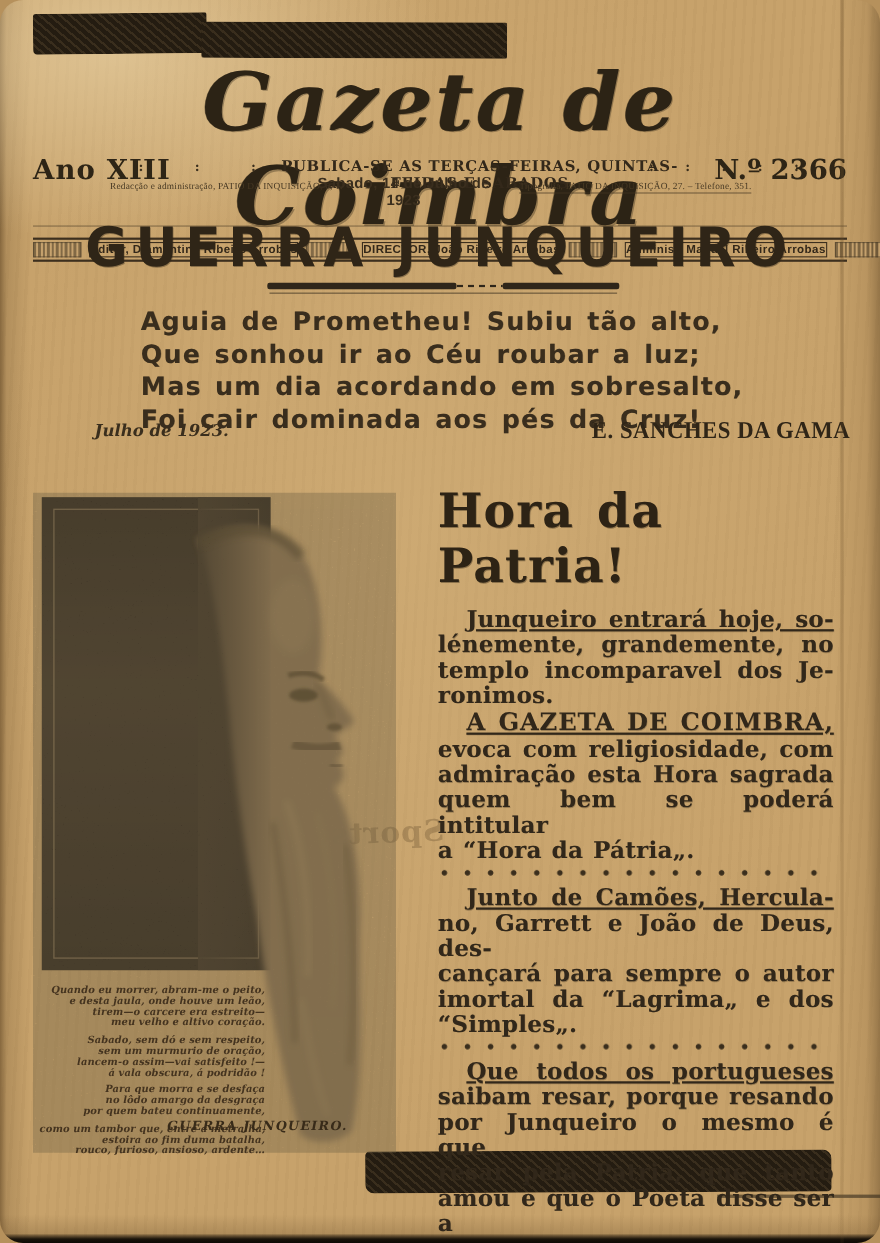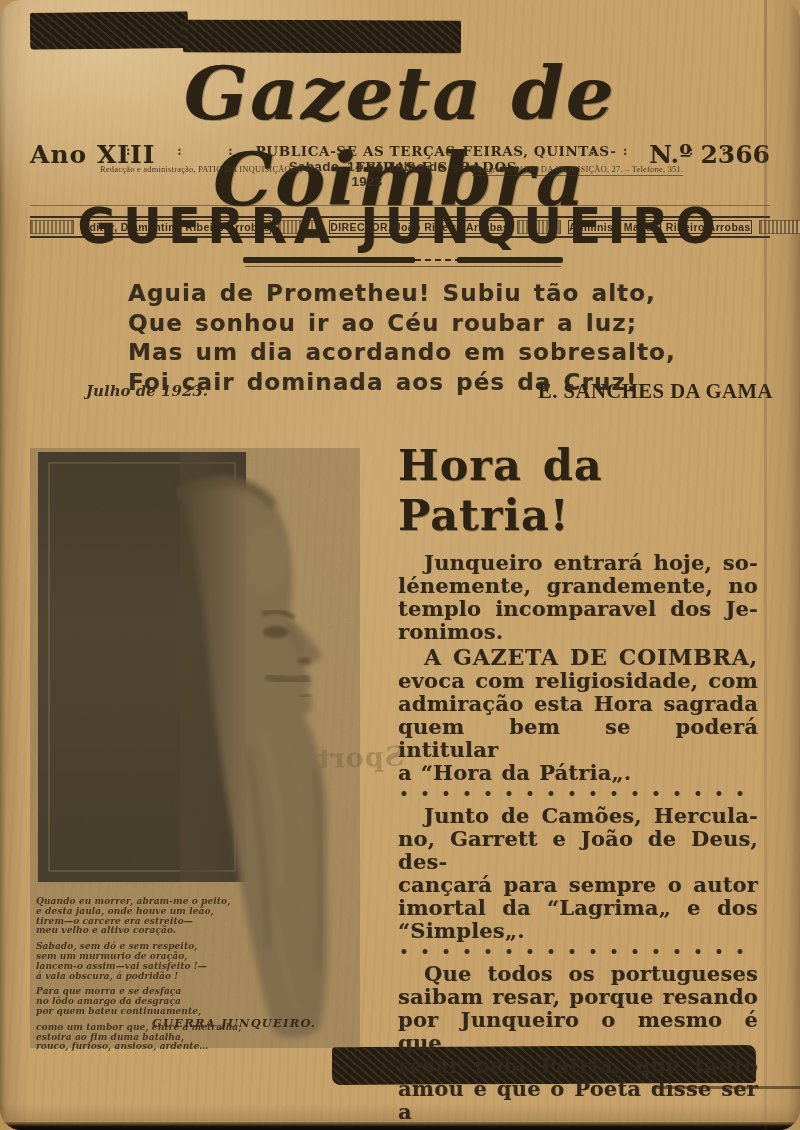--- a/index.html
+++ b/index.html
@@ -61,32 +61,32 @@
   .divider .under{position:absolute;left:2px;bottom:0;width:316px;height:1.5px;background:rgba(47,38,26,.65);}
   
   .epigraph{left:128px;top:279px;width:560px;}
   .epi-line{font:700 23px/29.5px "DejaVu Sans",sans-serif;letter-spacing:1.1px;word-spacing:3px;color:#392d1d;
     text-shadow:.4px .4px 0 rgba(57,45,29,.35);}
   .epi-date{left:86px;top:382px;font:italic 700 15px "DejaVu Serif",serif;color:#3a2e1d;}
   .epi-author{left:538px;top:378px;font:700 22px "Liberation Serif",serif;letter-spacing:.5px;color:#2f2517;transform:scaleX(.94);transform-origin:left;}
   
   .photo{left:30px;top:448px;width:330px;height:600px;z-index:1;}
   
-  .caption{left:36px;top:897px;width:205px;z-index:2;}
+  .caption{left:36px;top:897px;width:205px;z-index:2;text-align:right;}
   .stanza{margin:0 0 6px 0;}
   .cap-line{font:italic 700 9px/9.8px "DejaVu Serif",serif;color:#44331f;letter-spacing:.1px;white-space:nowrap;}
   .cap-sig{left:152px;top:1016px;font:italic 700 11.5px "DejaVu Serif",serif;letter-spacing:1.2px;color:#382b19;z-index:2;}
   
   .article{left:398px;top:440px;width:360px;z-index:2;}
   .art-title{font:700 43px "DejaVu Serif",serif;letter-spacing:1px;word-spacing:5px;color:#2d2315;
     margin:0 0 11px 0;text-shadow:.7px .7px 0 rgba(45,35,21,.4);}
   .col-line{font:700 21px/23px "DejaVu Serif",serif;letter-spacing:.2px;word-spacing:1.5px;color:#31271a;
     text-align:justify;text-align-last:justify;text-shadow:.4px .4px 0 rgba(49,39,26,.3);}
   .col-line.end{text-align-last:left;}
-  .col-line.ind{text-indent:26px;}
+  .col-line.ind{text-indent:26px;text-decoration:underline;}
   .col-line.gz{font-size:22px;letter-spacing:.8px;}
   .para{margin:0 0 3px 0;}
   .dotrow{height:9px;margin:5px 2px 6px 2px;
     background-image:radial-gradient(circle at 4px 4.5px, #3a2e1d 2.1px, rgba(58,46,29,0) 2.9px);
     background-size:21px 9px;background-repeat:repeat-x;}
   
   .bleed{left:296px;top:742px;width:112px;text-align:center;z-index:0;
     font:700 27px "DejaVu Serif",serif;color:rgba(92,71,40,.30);letter-spacing:1px;
     transform:scaleX(-1) rotate(2deg);}
 </style>

